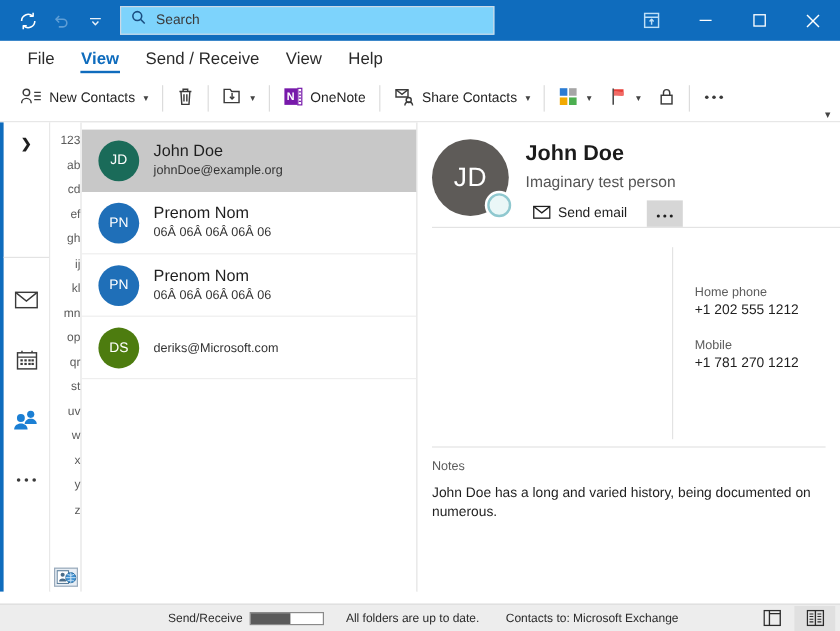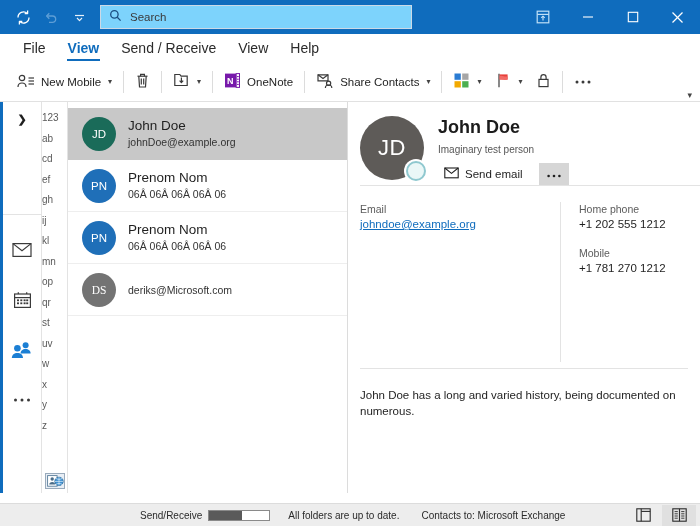--- a/index.html
+++ b/index.html
@@ -109,21 +109,21 @@
   .alphacol {
     width: 26px; background:#fff;
     border-right: 1px solid #e3e3e3;
     display:flex; flex-direction:column; align-items:center;
     padding-top: 6px;
     position: relative;
   }
   .alpha {
     font-size: 10px; color:#5a5a5a;
     height: 20.5px; line-height: 20.5px;
-    width:100%; text-align:left;
+    width:100%; text-align:right;
   }
   .alpha-gdi {
     position:absolute; bottom: 4px; left: 3px;
     width: 20px; height: 16px;
     background:#e8eef5; border:1px solid #9ab; 
     display:flex; align-items:center; justify-content:center;
   }
 
   
   .clist {
@@ -160,21 +160,21 @@
     display:flex; align-items:center; justify-content:center;
     font-size: 22px; letter-spacing: .5px;
   }
   .presence {
     position:absolute; right: -2px; bottom: -1px;
     width: 20px; height: 20px; border-radius:50%;
     background:#eaf7f7; border: 2px solid #8fc8cf;
     box-shadow: 0 0 0 2px #fff;
   }
   .dname { font-size: 18px; font-weight: 700; color:#1b1b1b; line-height: 22px; }
-  .dtitle { font-size: 10px; color:#555; margin-top: 6px; }
+  .dtitle { font-size: 13px; color:#555; margin-top: 6px; }
   .dactions { display:flex; gap: 0px; margin-top: 8px; }
   .act-send {
     display:flex; align-items:center; gap:6px;
     font-size: 11.5px; color:#1f1f1f; padding: 3px 6px;
   }
   .act-more {
     width: 30px; height: 22px; background:#d6d6d6;
     display:flex; align-items:center; justify-content:center;
     font-size: 13px; color:#1f1f1f; letter-spacing: 1.5px;
     margin-left: 10px;
@@ -190,21 +190,21 @@
     height: 3px; background:#0f6cbd;
   }
   .dtab-rule {
     margin-left: 12px; margin-right: 0;
     height:1px; background:#e3e3e3;
   }
 
   .dcols { display:flex; margin-top: 16px; }
   .dcol-l { width: 212px; padding-left: 12px; }
   .dcol-sep { width:1px; background:#e3e3e3; margin: 0 0 0 0; height: 160px; }
-  .dcol-r { padding-left: 18px; }
+  .dcol-r { padding-left: 18px; margin-top: 31px; }
   .fgroup { margin-bottom: 14px; }
   .flabel { font-size: 10.5px; color:#5c5c5c; line-height: 15px; }
   .fval { font-size: 11.5px; color:#1f1f1f; line-height: 15px; }
   .fval.link { color:#0f6cbd; text-decoration: underline; }
 
   .notes-rule { height:1px; background:#e3e3e3; margin: 6px 12px 0 12px; }
   .notes { padding: 10px 12px 0 12px; }
   .notes-label { font-size: 10.5px; color:#5c5c5c; }
   .notes-body { font-size: 11.5px; color:#1f1f1f; line-height: 16px; margin-top: 8px; }
 
@@ -317,21 +317,21 @@
     <div class="rb-item">
       <span>
         <svg width="18" height="16" viewBox="0 0 18 16" fill="none" stroke="#3a3a3a" stroke-width="1.2">
           <circle cx="5" cy="5" r="2.7"></circle>
             <path d="M1 14c0-2.4 1.8-4 4-4s4 1.6 4 4"></path>
           <path d="M11.5 5h5.5"></path>
             <path d="M11.5 8h5.5"></path>
             <path d="M11.5 11h5.5"></path>
         </svg>
       </span>
-      <span>New Mobile</span>
+      <span>New Contacts</span>
       <span class="caret">▾</span>
     </div>
 
     <div class="rb-sep"></div>
 
     <div class="rb-item">
       <span>
         <svg width="15" height="17" viewBox="0 0 15 17" fill="none" stroke="#3a3a3a" stroke-width="1.2">
           <path d="M2.5 4.2h10"></path>
             <path d="M3.8 4.2 4.5 15h6l.7-10.8"></path>
@@ -538,21 +538,21 @@
         <div class="avatar" style="background:#1f6fb8;">
           <span>PN</span>
         </div>
         <div>
           <div class="cname">Prenom  Nom</div>
           <div class="cmail">06Â 06Â 06Â 06Â 06</div>
         </div>
       </div>
 
       <div class="crow">
-        <div class="avatar" style="background:#737373;font-family:Liberation Serif, serif;">
+        <div class="avatar" style="background:#4d7c0f;">
           <span>DS</span>
         </div>
         <div>
           <div class="cmail">deriks@Microsoft.com</div>
         </div>
       </div>
     </div>
 
     <div class="detail">
 
@@ -586,42 +586,39 @@
               </span>
             </div>
           </div>
         </div>
       </div>
 
       <div class="dtab-rule"></div>
 
       <div class="dcols">
         <div class="dcol-l">
-          <div class="fgroup">
-            <div class="flabel">Email</div>
-            <div class="fval link">johndoe@example.org</div>
-          </div>
         </div>
 
         <div class="dcol-sep"></div>
 
         <div class="dcol-r">
           <div class="fgroup">
             <div class="flabel">Home phone</div>
             <div class="fval">+1 202 555 1212</div>
           </div>
           <div class="fgroup">
             <div class="flabel">Mobile</div>
             <div class="fval">+1 781 270 1212</div>
           </div>
         </div>
       </div>
 
       <div class="notes-rule"></div>
       <div class="notes">
+        <div class="notes-label">Notes</div>
         <div class="notes-body">John Doe has a long and varied history, being documented on numerous.</div>
       </div>
 
     </div>
   </div>
 
   <div class="bottom-left-box"></div>
 
   <div class="statusbar">
     <span class="sb-sr">Send/Receive</span>

